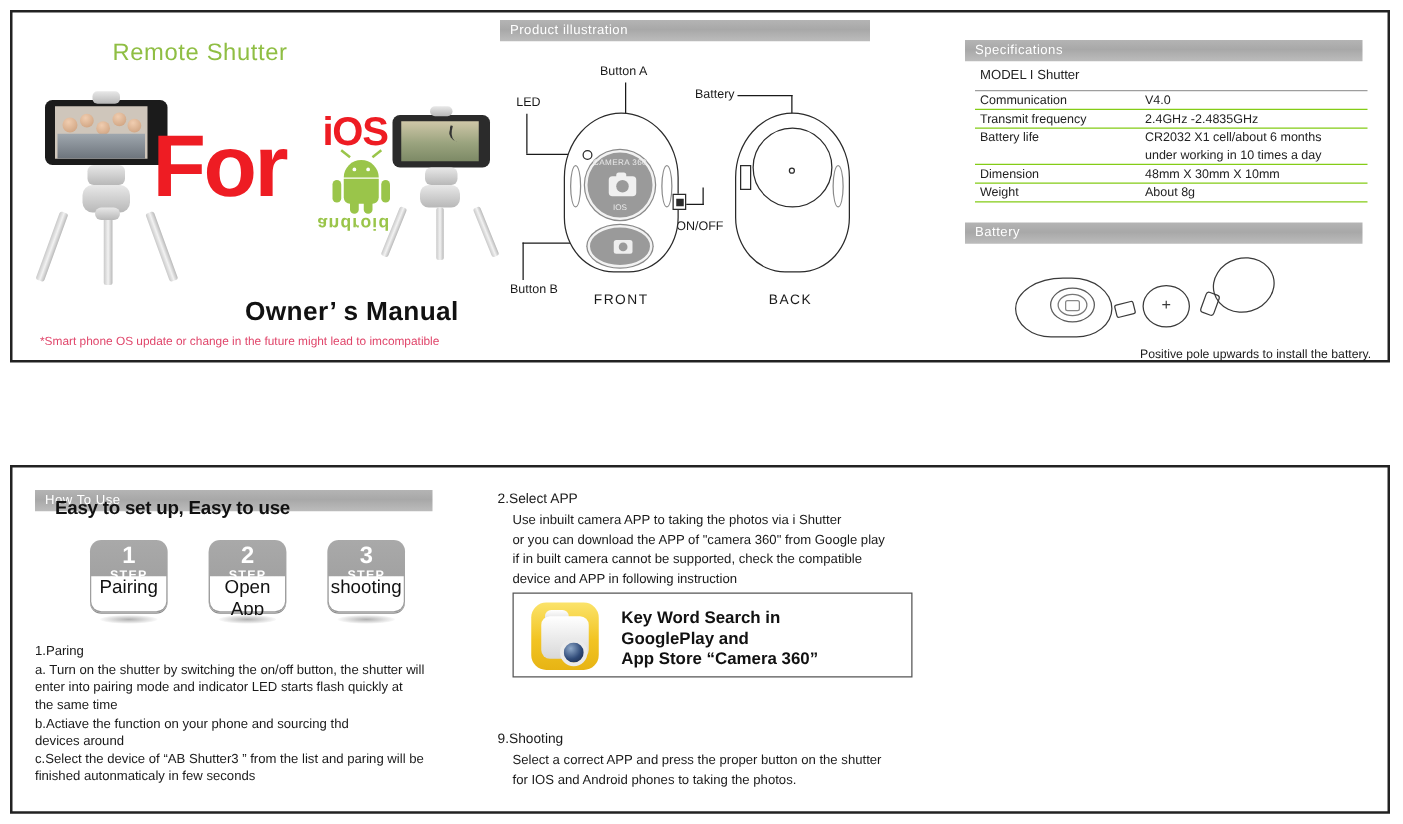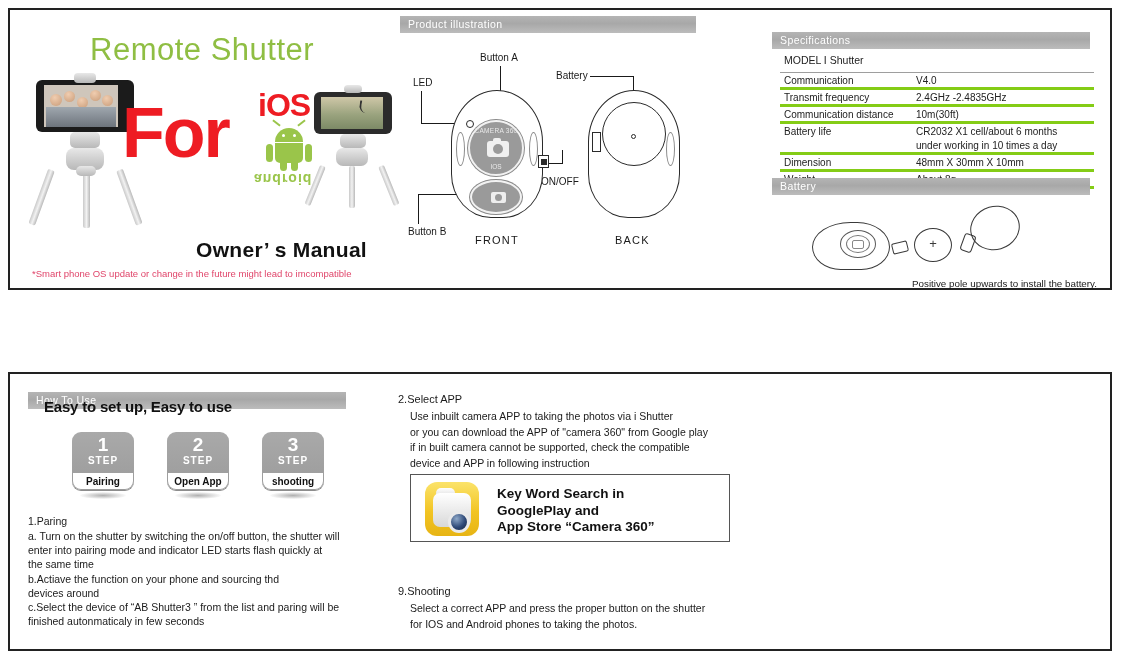--- a/index.html
+++ b/index.html
@@ -33,21 +33,21 @@
     color: #ffffff;
     font-size: 10.5px;
     letter-spacing: .4px;
     padding: 2px 0 0 8px;
     white-space: nowrap;
   }
 
   
   #cover-title {
     position: absolute; left: 80px; top: 22px;
-    font-size: 31px; color: #8fbe43; font-weight: 400;
+    font-size: 19px; color: #8fbe43; font-weight: 400;
     letter-spacing: .5px;
   }
   #cover-for {
     position: absolute; left: 112px; top: 92px;
     font-size: 70px; font-weight: 700; color: #ee1c23;
     line-height: .9; letter-spacing: -2px;
   }
   #cover-ios {
     position: absolute; left: 248px; top: 77px;
     font-size: 32px; font-weight: 700; color: #ee1c23;
@@ -114,21 +114,21 @@
     position: absolute; left: 12px; top: 26px;
     font-size: 10.5px; color: #222;
   }
   table.spec {
     position: absolute; left: 8px; top: 44px;
     width: 314px; border-collapse: collapse;
     font-size: 10px; color: #222;
   }
   table.spec td {
     border-top: 1px solid #9e9e9e;
-    border-bottom: 3px solid #84cc16;
+    border-bottom: 1px solid #84cc16;
     padding: 1.5px 4px;
     vertical-align: top;
   }
   table.spec td.k { width: 132px; }
   table.spec tr.nb td { border-top: none; }
   table.spec tr.nbb td { border-bottom: none; }
 
   
   .batt-oval {
     position: absolute; border: 1.3px solid #3a3a3a; border-radius: 50%;
@@ -141,22 +141,22 @@
   .step {
     position: absolute; width: 62px; height: 58px;
     border-radius: 9px;
     background: linear-gradient(to bottom,#a9a9a9,#9b9b9b);
     text-align: center; color: #fff;
     box-shadow: 0 1px 0 #8d8d8d;
   }
   .step .num  { font-size: 19px; font-weight: 700; line-height: 20px; padding-top: 3px; }
   .step .word { font-size: 10px; font-weight: 700; letter-spacing: 1px; line-height: 12px; }
   .step .name {
-    position: absolute; left: 1px; right: 1px; bottom: 1px; height: 16px;
-    background: #fff; color: #111; font-size: 10px; font-weight: 700;
+    position: absolute; left: 1px; right: 1px; bottom: 1px; height: 28px;
+    background: #fff; color: #111; font-size: 15px; font-weight: 400;
     line-height: 18px; border-radius: 0 0 8px 8px;
   }
   .step-shadow {
     position: absolute; width: 46px; height: 7px; border-radius: 50%;
     background: radial-gradient(ellipse at center,#b0b0b0 0%,#ffffff 75%);
   }
   .body-txt {
     position: absolute; font-size: 10.5px; color: #1a1a1a; line-height: 14.2px;
     white-space: pre-line;
   }
@@ -352,24 +352,20 @@
       <table class="spec">
         <tbody>
           <tr>
             <td class="k">Communication</td>
             <td>V4.0</td>
           </tr>
           <tr>
             <td class="k">Transmit frequency</td>
             <td>2.4GHz -2.4835GHz</td>
           </tr>
-          <tr>
-            <td class="k">Communication distance</td>
-            <td>10m(30ft)</td>
-          </tr>
           <tr class="nbb">
             <td class="k">Battery life</td>
             <td>CR2032 X1 cell/about 6  months</td>
           </tr>
           <tr class="nb">
             <td class="k"></td>
             <td>under working in 10  times a day</td>
           </tr>
           <tr>
             <td class="k">Dimension</td>

